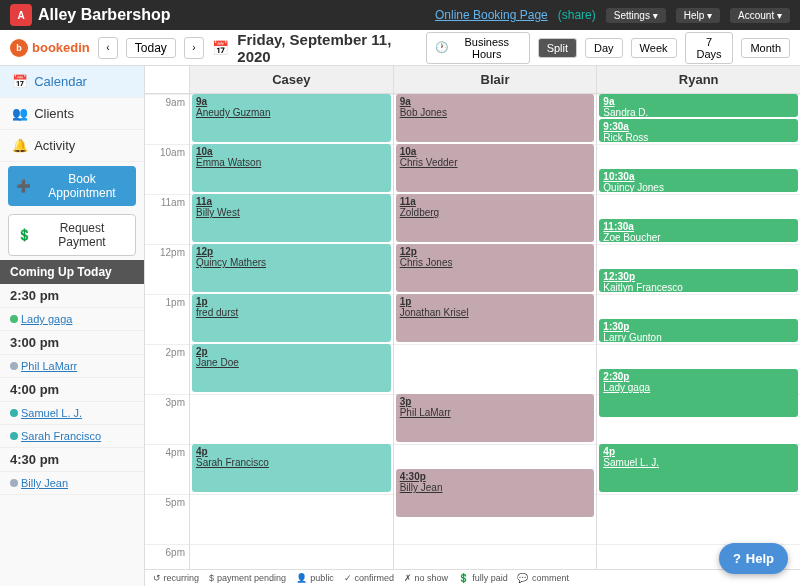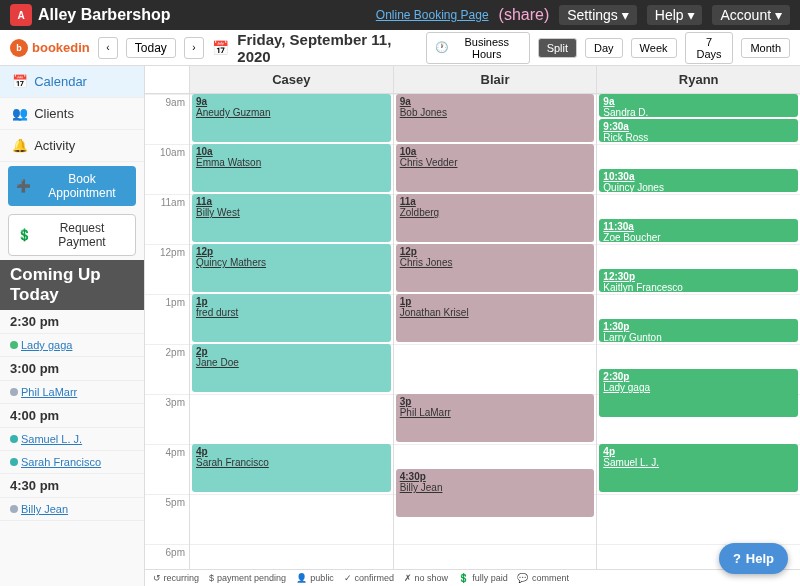--- a/index.html
+++ b/index.html
@@ -25,24 +25,24 @@
     }
     .logo-icon {
       width: 22px; height: 22px;
       background: #e53e3e;
       border-radius: 4px;
       display: flex; align-items: center; justify-content: center;
       font-size: 10px; color: white; font-weight: bold;
     }
     .top-nav-spacer { flex: 1; }
     .online-booking-link { color: #63b3ed; text-decoration: underline; font-size: 12px; cursor: pointer; }
-    .share-link { color: #f9a8d4; font-size: 16px; cursor: pointer; }
+    .share-link { color: #14b8a6; font-size: 12px; cursor: pointer; }
     .top-nav-btn {
       background: #444; color: white; border: none; border-radius: 3px;
-      padding: 2px 8px; font-size: 14px; cursor: pointer;
+      padding: 2px 8px; font-size: 10px; cursor: pointer;
       display: flex; align-items: center; gap: 3px;
     }
 
     
     .sub-nav {
       background: white;
       border-bottom: 1px solid #ddd;
       height: 36px;
       display: flex;
       align-items: center;
@@ -104,21 +104,21 @@
       padding: 6px 8px;
       border-radius: 4px;
       border: none;
       cursor: pointer;
       font-size: 12px;
       display: flex; align-items: center; gap: 5px;
     }
     .sidebar-btn.book { background: #3a9bd5; color: white; }
     .sidebar-btn.request { background: white; color: #333; border: 1px solid #ccc; }
     .coming-up {
-      background: #555; color: white; padding: 5px 10px; font-size: 17px; font-weight: 600;
+      background: #555; color: white; padding: 5px 10px; font-size: 12px; font-weight: 600;
     }
     .coming-up-item { padding: 4px 10px; border-bottom: 1px solid #eee; }
     .coming-up-time { font-size: 13px; font-weight: 700; color: #333; }
     .coming-up-name { color: #2b7bbf; text-decoration: underline; cursor: pointer; font-size: 11px; }
     .dot { width: 8px; height: 8px; border-radius: 50%; display: inline-block; margin-right: 3px; }
     .dot-green { background: #48bb78; }
     .dot-teal { background: #38b2ac; }
     .dot-gray { background: #a0aec0; }
 
     

